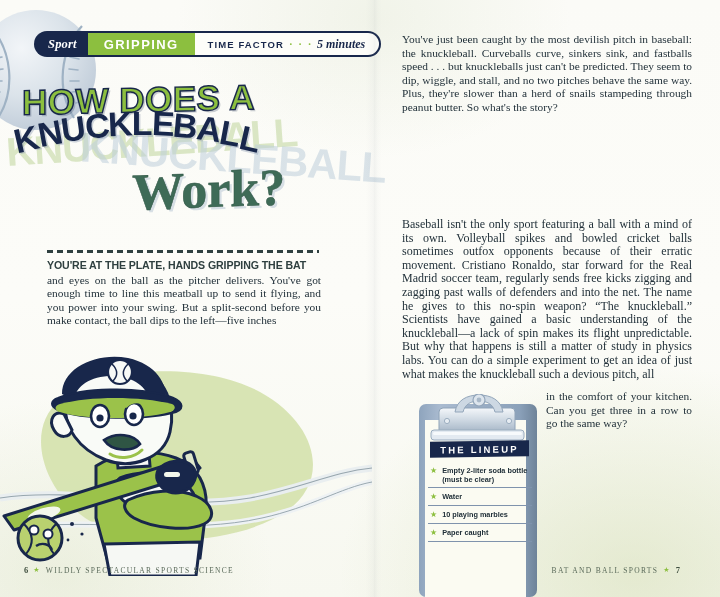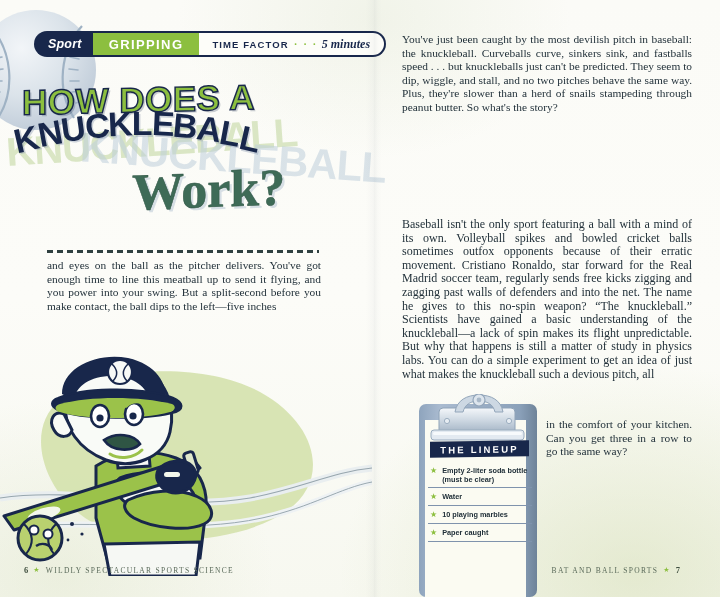--- a/index.html
+++ b/index.html
@@ -39,21 +39,21 @@
   
   .badge-row {
     position: absolute; left: 34px; top: 31px;
     display: flex; align-items: stretch; height: 26px;
   }
   .badge-sport {
     background: #18274b; color: #ffffff;
     display: flex; align-items: center; justify-content: center;
     padding: 0 11px 0 14px;
     border-radius: 13px 0 0 13px;
-    font-family: Liberation Sans, sans-serif;
+    font-family: Liberation Serif, serif;
     font-style: italic; font-weight: bold; font-size: 12.5px;
     letter-spacing: 0.2px;
   }
   .badge-league {
     background: #8cbf3f; color: #ffffff;
     display: flex; align-items: center; justify-content: center;
     padding: 0 16px;
     border: 2px solid #18274b;
     border-left: none; border-right: none;
     font-family: "Liberation Sans", sans-serif;
@@ -177,21 +177,21 @@
   .r-body2 {
     position: absolute; left: 402px; top: 218px; width: 290px;
     font-family: "Liberation Serif", serif;
     font-size: 12px; line-height: 13.6px;
     color: #22313a; text-align: justify;
   }
   .r-tail {
     position: absolute; left: 546px; top: 390px; width: 146px;
     font-family: "Liberation Serif", serif;
     font-size: 11.4px; line-height: 13.6px;
-    color: #22313a; text-align: justify; margin-top: 28px;
+    color: #22313a; text-align: justify;
   }
 
   
   .clipboard { position: absolute; left: 417px; top: 394px; width: 124px; height: 203px; }
   .clipboard svg { display: block; }
   .cb-title {
     position: absolute; left: 430px; top: 441px; width: 99px; height: 16px;
     background: #18274b;
     color: #ffffff;
     display: flex; align-items: center; justify-content: center;
@@ -278,20 +278,21 @@
     <div class="t-ghost">KNUCKLEBALL</div>
     <div class="t-ghost2">KNUCKLEBALL</div>
     <div class="t-line1">HOW DOES A</div>
     <div class="t-line2"><span style="transform: translateY(10px) rotate(-13deg); margin-right: -1px;">K</span><span style="transform: translateY(4.2px) rotate(-10.4deg); margin-right: -1px;">N</span><span style="transform: translateY(-0.2px) rotate(-7.8deg); margin-right: -1px;">U</span><span style="transform: translateY(-3.4px) rotate(-5.2deg); margin-right: -1px;">C</span><span style="transform: translateY(-5.4px) rotate(-2.6deg); margin-right: -1px;">K</span><span style="transform: translateY(-6px) rotate(0deg); margin-right: -1px;">L</span><span style="transform: translateY(-5.4px) rotate(2.6deg); margin-right: -1px;">E</span><span style="transform: translateY(-3.4px) rotate(5.2deg); margin-right: -1px;">B</span><span style="transform: translateY(-0.2px) rotate(7.8deg); margin-right: -1px;">A</span><span style="transform: translateY(4.2px) rotate(10.4deg); margin-right: -1px;">L</span><span style="transform: translateY(10px) rotate(13deg); margin-right: -1px;">L</span></div>
     <div class="t-line3">Work?</div>
   </div>
 
   <div class="dash-rule"></div>
   <div class="left-body">
     <span class="wrap-shape"></span>
+    <span class="lead-in">YOU'RE AT THE PLATE, HANDS GRIPPING THE BAT</span>
     <span>and eyes on the ball as the pitcher delivers. You've got enough time to line this meatball up to send it flying, and you power into your swing. But a split-second before you make contact, the ball dips to the left—five inches </span>
   </div>
 
   <div class="batter">
     <svg width="372" height="228" viewBox="0 0 372 228">
 
       <path d="M60 52 C110 14 210 16 260 44 C318 76 330 132 288 162 C240 196 150 200 100 178 C48 156 20 84 60 52 Z" fill="#d5e2ae" opacity="0.92"></path>
 
       <path d="M0 150 C80 138 170 164 250 150 C300 141 332 124 372 120" fill="none" stroke="#e9eef0" stroke-width="7"></path>
       <path d="M0 150 C80 138 170 164 250 150 C300 141 332 124 372 120" fill="none" stroke="#97a6ae" stroke-width="1.1"></path>

